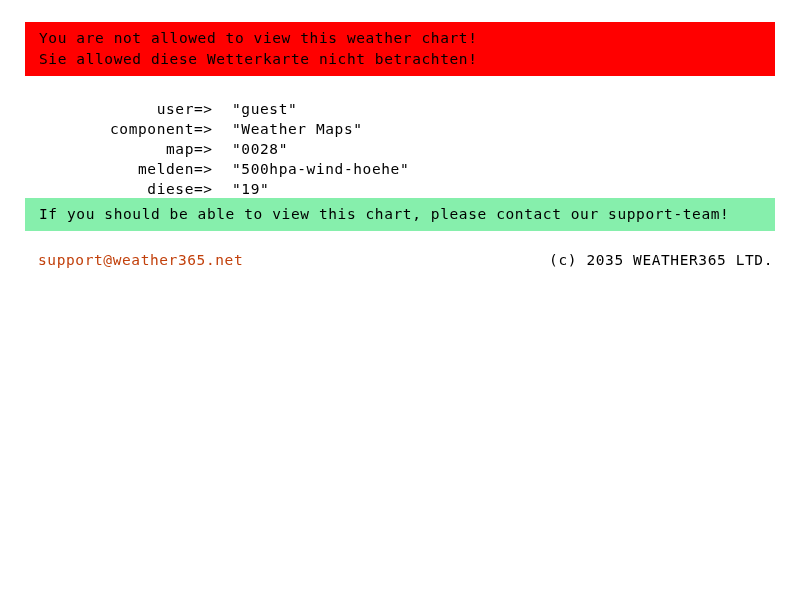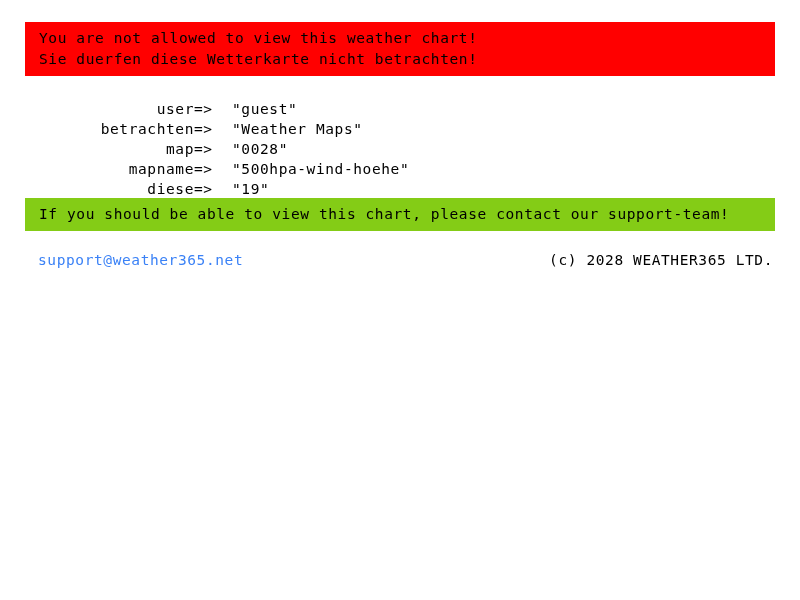--- a/index.html
+++ b/index.html
@@ -28,21 +28,21 @@
     width: 750px;
     box-sizing: border-box;
     padding: 6px 14px;
   }
   .banner-error {
     top: 22px;
     background: #ff0000;
   }
   .banner-info {
     top: 198px;
-    background: #84cc16;
+    background: #86efac;
   }
   .banner-line {
     font-size: 14.5px;
     line-height: 21px;
     letter-spacing: 0.6px;
     white-space: pre;
   }
 
   .details {
     position: absolute;
@@ -76,54 +76,54 @@
     top: 250px;
     width: 735px;
     display: flex;
     justify-content: space-between;
     font-size: 14.5px;
     line-height: 20px;
     letter-spacing: 0.6px;
     white-space: pre;
   }
   .footer a {
-    color: #3b82f6;
+    color: #c2410c;
     text-decoration: none;
   }
 </style>
 </head>
 <body>
 
 <div class="page">
 
   <div class="banner banner-error">
     <div class="banner-line">You are not allowed to view this weather chart!</div>
-    <div class="banner-line">Sie duerfen diese Wetterkarte nicht betrachten!</div>
+    <div class="banner-line">Sie allowed diese Wetterkarte nicht betrachten!</div>
   </div>
 
   <div class="details">
     <div class="detail-row">
       <span class="detail-key">user</span><span class="detail-arrow">=&gt;</span><span class="detail-val">"guest"</span>
     </div>
     <div class="detail-row">
-      <span class="detail-key">betrachten</span><span class="detail-arrow">=&gt;</span><span class="detail-val">"Weather Maps"</span>
+      <span class="detail-key">component</span><span class="detail-arrow">=&gt;</span><span class="detail-val">"Weather Maps"</span>
     </div>
     <div class="detail-row">
       <span class="detail-key">map</span><span class="detail-arrow">=&gt;</span><span class="detail-val">"0028"</span>
     </div>
     <div class="detail-row">
-      <span class="detail-key">mapname</span><span class="detail-arrow">=&gt;</span><span class="detail-val">"500hpa-wind-hoehe"</span>
+      <span class="detail-key">melden</span><span class="detail-arrow">=&gt;</span><span class="detail-val">"500hpa-wind-hoehe"</span>
     </div>
     <div class="detail-row">
       <span class="detail-key">diese</span><span class="detail-arrow">=&gt;</span><span class="detail-val">"19"</span>
     </div>
   </div>
 
   <div class="banner banner-info">
     <div class="banner-line">If you should be able to view this chart, please contact our support-team!</div>
   </div>
 
   <div class="footer">
     <a href="#">support@weather365.net</a>
-    <span>(c) 2028 WEATHER365 LTD.</span>
+    <span>(c) 2035 WEATHER365 LTD.</span>
   </div>
 
 </div>
 
 </body></html>

